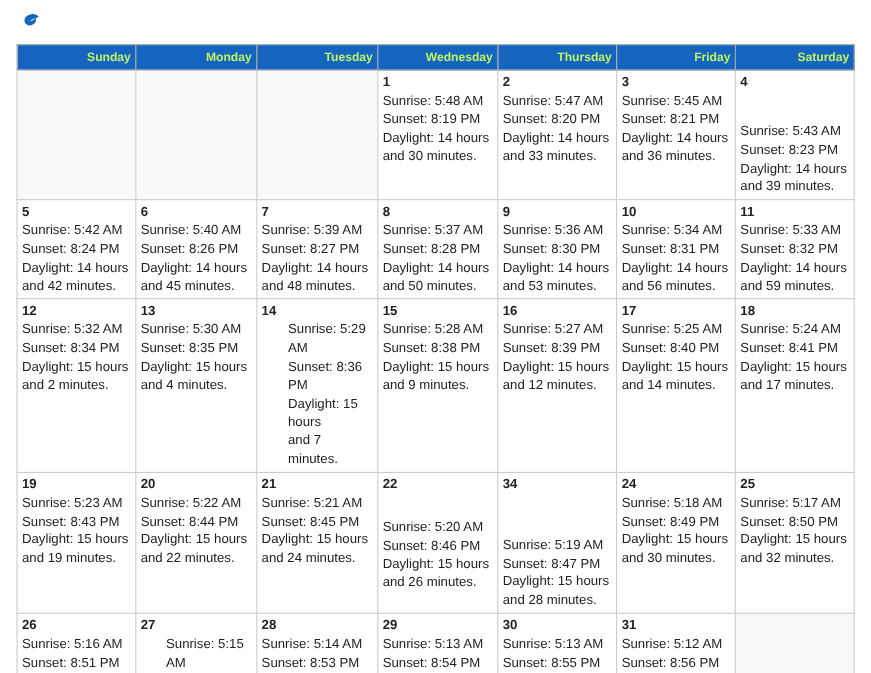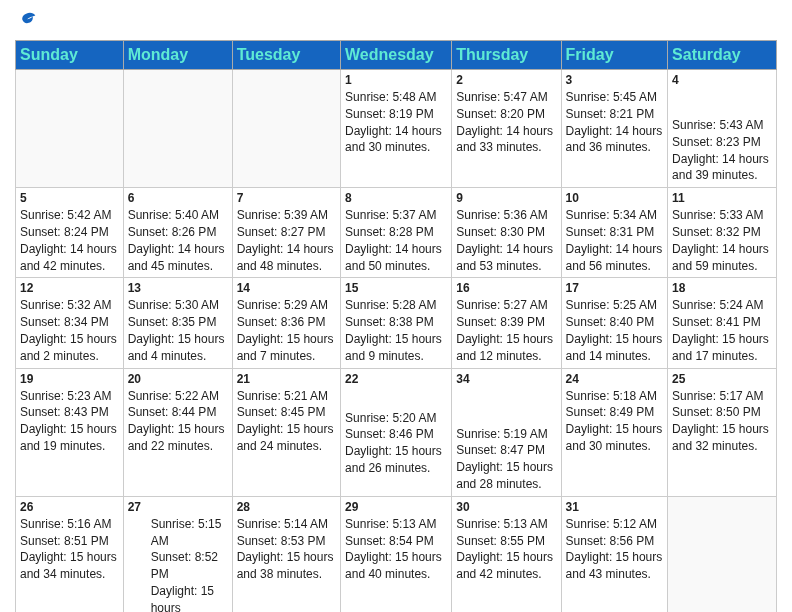--- a/index.html
+++ b/index.html
@@ -57,25 +57,25 @@
     .title-location {
       font-size: 16px;
       color: #444;
     }
     .calendar {
       width: 100%;
       border-collapse: collapse;
     }
     .calendar th {
       background-color: #1565C0;
-      color: #5eead4;
-      font-size: 16px;
+      color: #bef264;
+      font-size: 11px;
       font-weight: bold;
       padding: 5px 4px;
-      text-align: left;
+      text-align: right;
       border: 1px solid #aaa;
     }
     .calendar td {
       vertical-align: top;
       border: 1px solid #ccc;
       padding: 3px 4px;
       font-size: 9.5px;
       color: #222;
       width: 113px;
       height: 80px;
@@ -222,21 +222,21 @@
           </td>
           <td>
             <span class="day-num">13</span>
             <div class="day-info" style="white-space: pre-line;">Sunrise: 5:30 AM
 Sunset: 8:35 PM
 Daylight: 15 hours
 and 4 minutes.</div>
           </td>
           <td>
             <span class="day-num">14</span>
-            <div class="day-info" style="white-space: pre-line;">Sunrise: 5:29 AM
+            <div class="day-info" style="white-space: pre-line; margin-left: 24px;">Sunrise: 5:29 AM
 Sunset: 8:36 PM
 Daylight: 15 hours
 and 7 minutes.</div>
           </td>
           <td>
             <span class="day-num">15</span>
             <div class="day-info" style="white-space: pre-line;">Sunrise: 5:28 AM
 Sunset: 8:38 PM
 Daylight: 15 hours
 and 9 minutes.</div>

